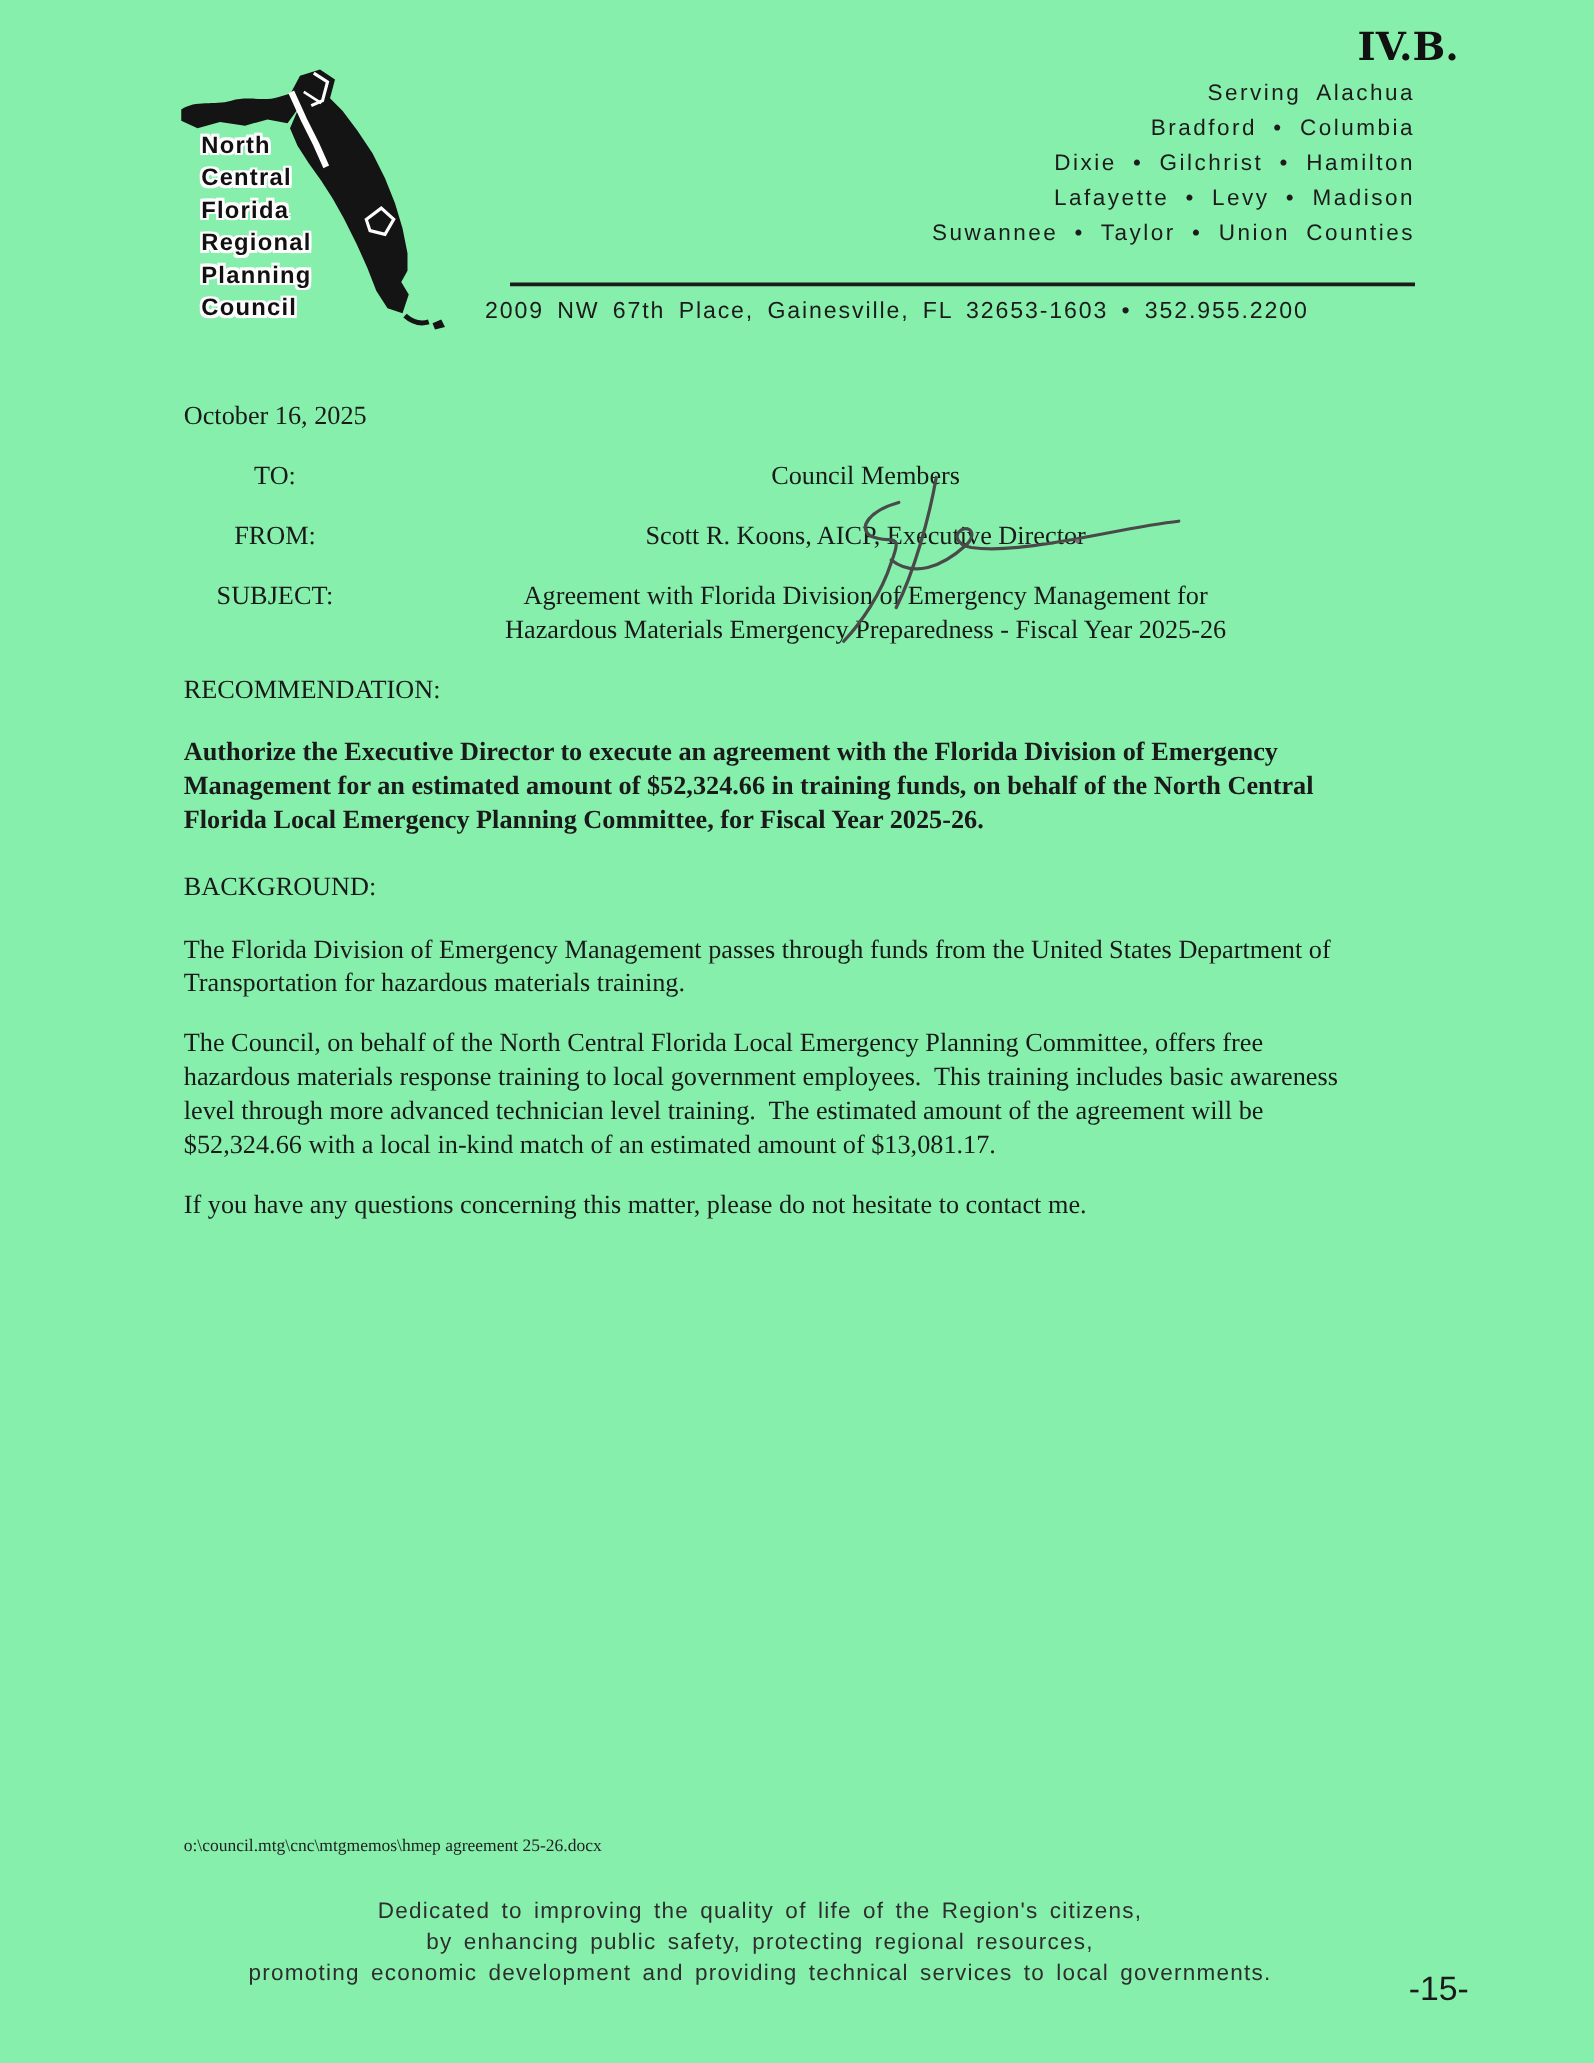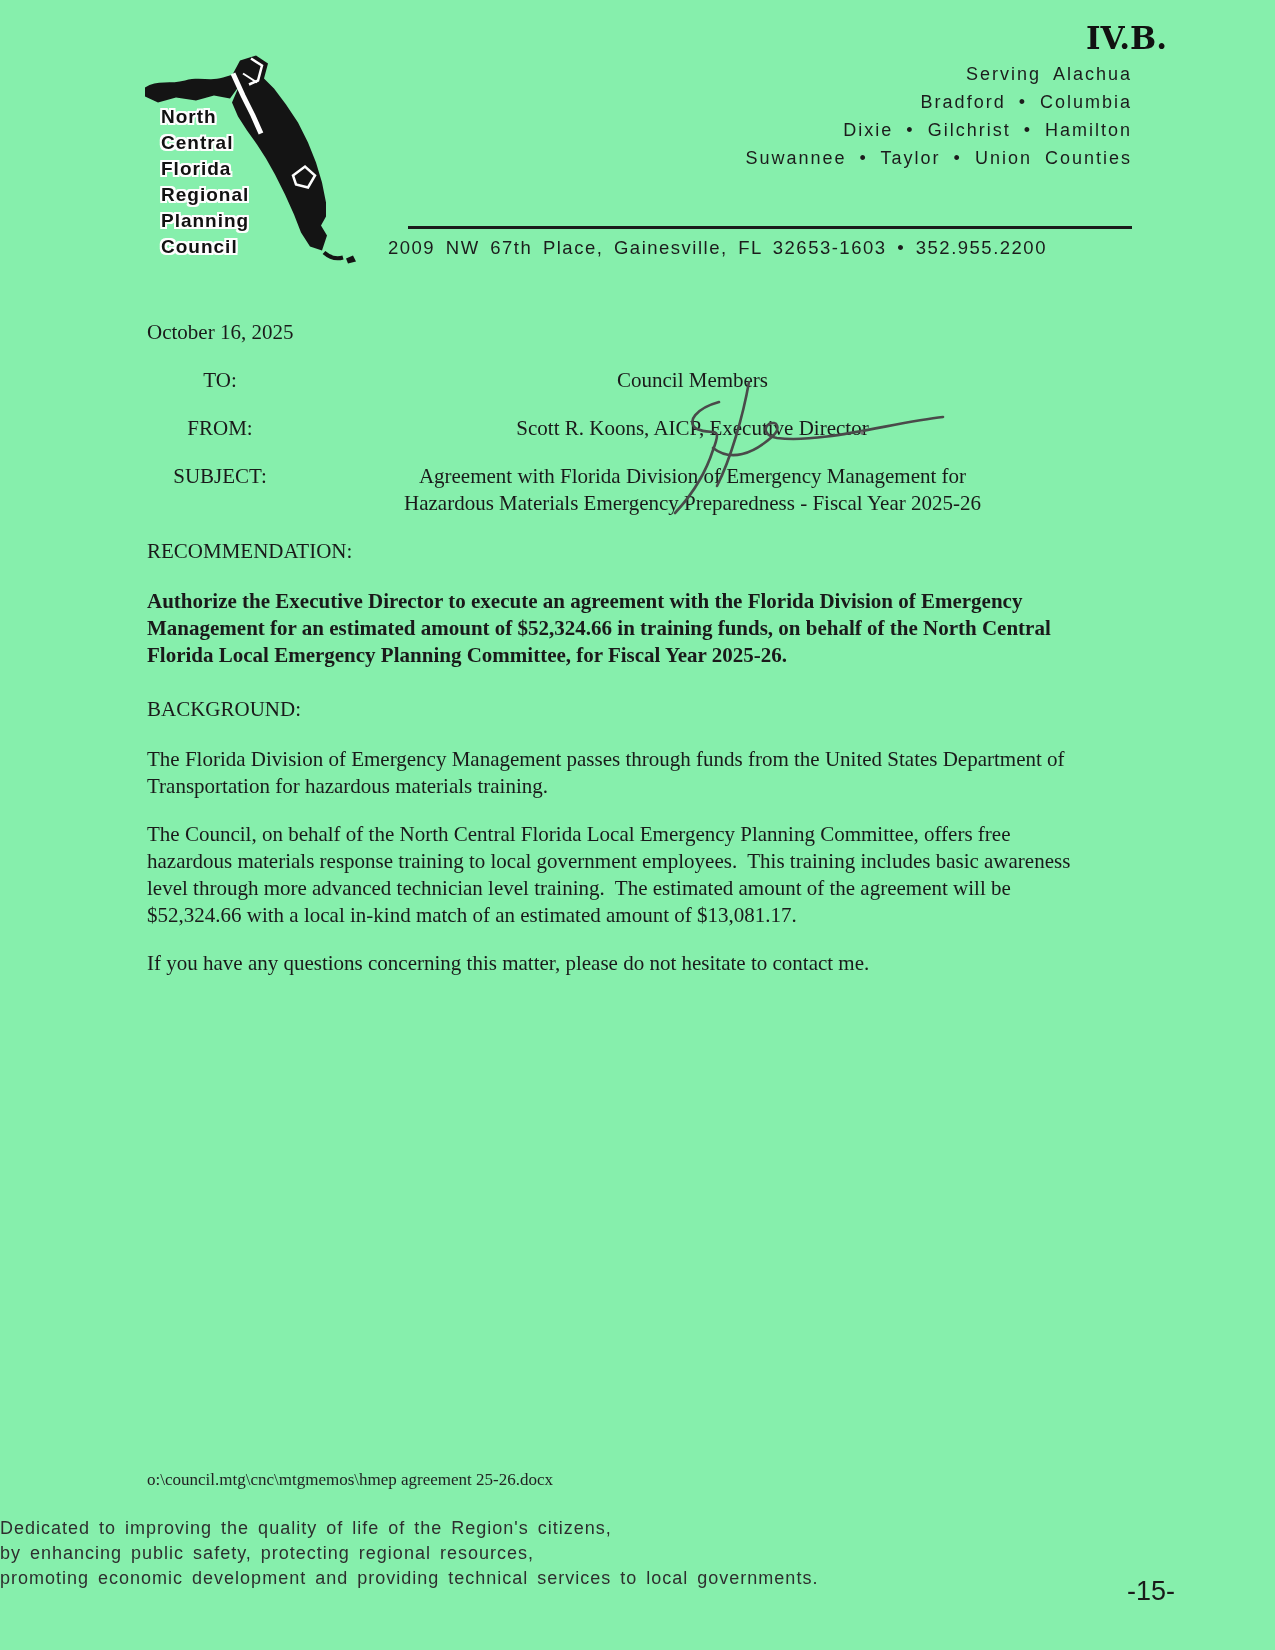--- a/index.html
+++ b/index.html
@@ -52,26 +52,26 @@
   .subject-gap { }
   .bold-par { font-weight:bold; margin:2px 0 27px 0; white-space:pre-wrap; }
   .heading { margin:4px 0 23px 0; }
 
   .signature {
     position:absolute; left:655px; top:370px; width:300px; height:150px; pointer-events:none;
   }
 
   .file-path {
     position:absolute; left:147px; top:1470px;
-    font-size:17px; color:#222;
+    font-size:14px; color:#222;
   }
 
   
   .footer-motto {
-    position:absolute; left:0; top:1516px; width:1216px; text-align:left;
+    position:absolute; left:0; top:1516px; width:1216px; text-align:center;
     font-family:"Liberation Sans", sans-serif; font-size:18px; line-height:25px;
     letter-spacing:1px; word-spacing:3px; color:#2e2e2e;
   }
   .page-number {
     position:absolute; right:100px; top:1576px;
     font-family:"Liberation Sans", sans-serif; font-size:27px; color:#1a1a1a;
   }
 </style>
 </head>
 <body>
@@ -104,20 +104,21 @@
       <div>Regional</div>
       <div>Planning</div>
       <div>Council</div>
     </div>
   </div>
 
   <div class="serving">
     <div>Serving Alachua</div>
     <div>Bradford • Columbia</div>
     <div>Dixie • Gilchrist • Hamilton</div>
+    <div>Lafayette • Levy • Madison</div>
     <div>Suwannee • Taylor • Union Counties</div>
   </div>
 
   <div class="header-rule"></div>
   <div class="address">2009 NW 67th Place, Gainesville, FL 32653-1603 • 352.955.2200</div>
 
   <div class="body-col">
     <p class="blk">October 16, 2025</p>
 
     <div class="field-row">

